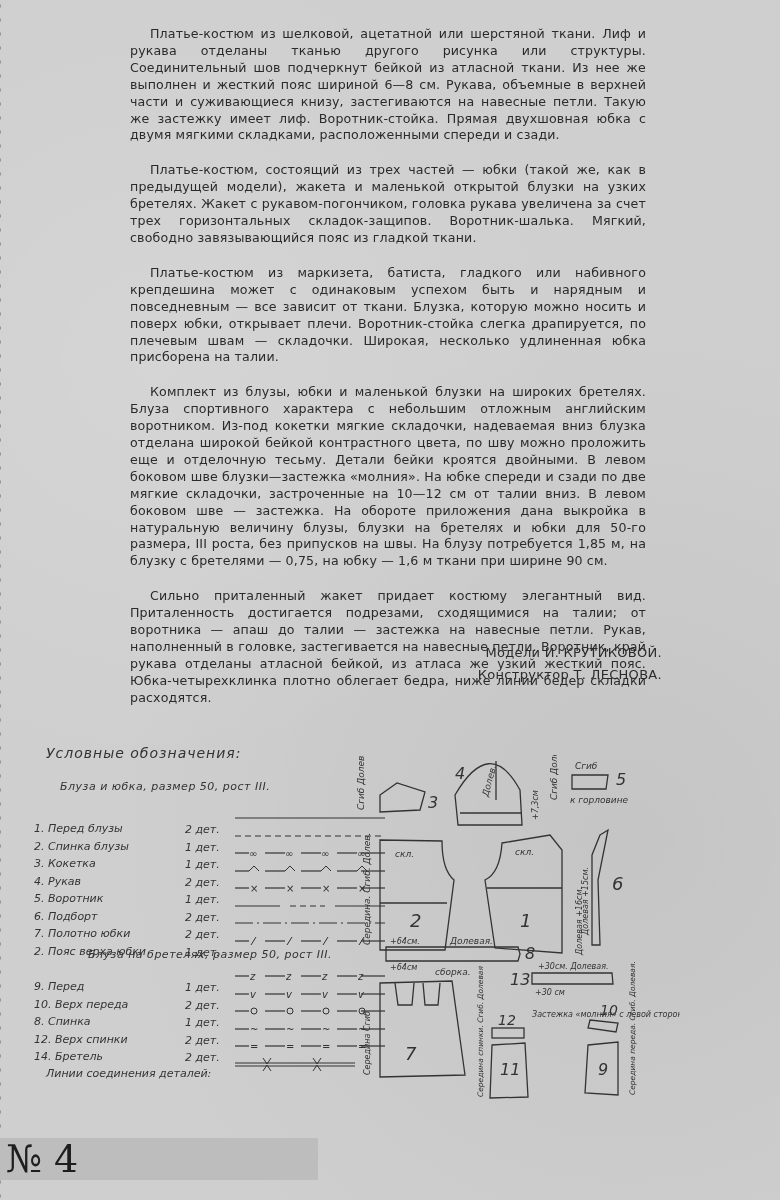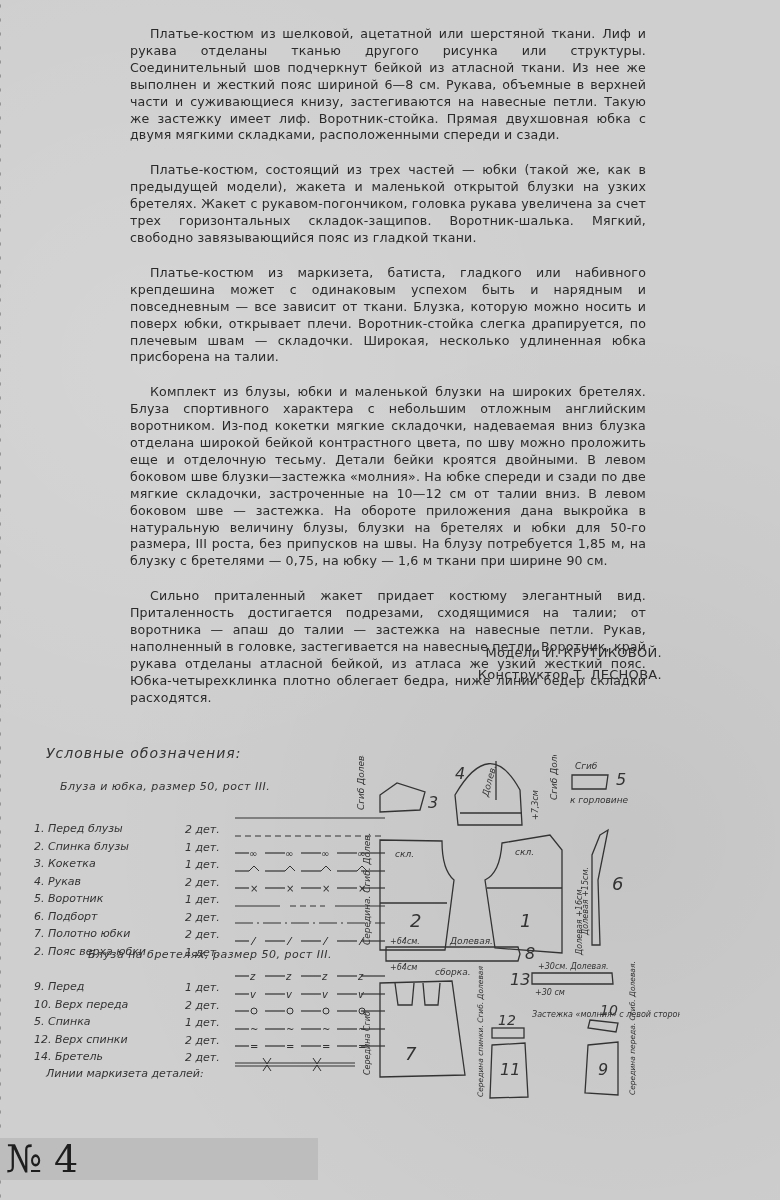--- a/index.html
+++ b/index.html
@@ -185,21 +185,21 @@
           <line x1="30" y1="6" x2="50" y2="6" stroke="#333" stroke-width="1.2"></line>
           <text x="51" y="10" font-size="10" fill="#333">v</text>
           <line x1="66" y1="6" x2="86" y2="6" stroke="#333" stroke-width="1.2"></line>
           <text x="87" y="10" font-size="10" fill="#333">v</text>
           <line x1="102" y1="6" x2="122" y2="6" stroke="#333" stroke-width="1.2"></line>
           <text x="123" y="10" font-size="10" fill="#333">v</text>
           <line x1="126" y1="6" x2="150" y2="6" stroke="#333" stroke-width="1.2"></line>
         </svg>
       </div>
       <div class="legend-row" style="top: 258px;">
-        <span class="lbl">5. Спинка</span>
+        <span class="lbl">8. Спинка</span>
         <span class="cnt">1 дет.</span>
         <svg width="150" height="13">
           <line x1="0" y1="6" x2="14" y2="6" stroke="#333" stroke-width="1.2"></line>
           <circle cx="19" cy="6" r="3" stroke="#333" fill="none"></circle>
           <line x1="30" y1="6" x2="50" y2="6" stroke="#333" stroke-width="1.2"></line>
           <circle cx="55" cy="6" r="3" stroke="#333" fill="none"></circle>
           <line x1="66" y1="6" x2="86" y2="6" stroke="#333" stroke-width="1.2"></line>
           <circle cx="91" cy="6" r="3" stroke="#333" fill="none"></circle>
           <line x1="102" y1="6" x2="122" y2="6" stroke="#333" stroke-width="1.2"></line>
           <circle cx="127" cy="6" r="3" stroke="#333" fill="none"></circle>
@@ -231,21 +231,21 @@
           <text x="51" y="10" font-size="10" fill="#333">=</text>
           <line x1="66" y1="6" x2="86" y2="6" stroke="#333" stroke-width="1.2"></line>
           <text x="87" y="10" font-size="10" fill="#333">=</text>
           <line x1="102" y1="6" x2="122" y2="6" stroke="#333" stroke-width="1.2"></line>
           <text x="123" y="10" font-size="10" fill="#333">=</text>
           <line x1="126" y1="6" x2="150" y2="6" stroke="#333" stroke-width="1.2"></line>
         </svg>
       </div>
     </div>
   <div class="legend-row" style="top:310px;">
-    <span class="lbl" style="left:16px">Линии маркизета деталей:</span>
+    <span class="lbl" style="left:16px">Линии соединения деталей:</span>
     <svg width="120" height="14">
       <line x1="0" y1="6" x2="120" y2="6" stroke="#333" stroke-width="1"></line>
       <line x1="0" y1="9" x2="120" y2="9" stroke="#333" stroke-width="1"></line>
       <path d="M28,1 L32,7 L36,1 M28,14 L32,8 L36,14 M78,1 L82,7 L86,1 M78,14 L82,8 L86,14" stroke="#333" fill="none"></path>
     </svg>
   </div>
 </div>
 
 <svg class="diagram" width="330" height="370" viewBox="0 0 330 370" font-family="DejaVu Sans, sans-serif" font-style="italic" fill="none" stroke="#333" stroke-width="1.3">
 

